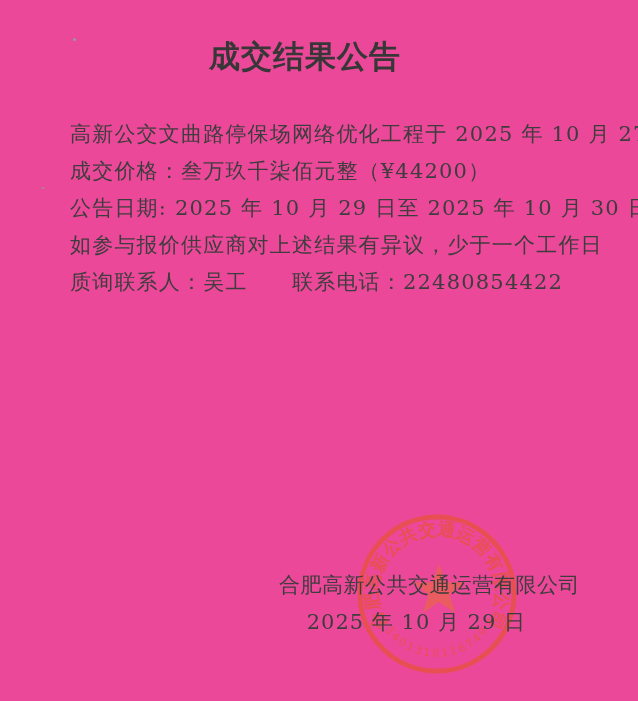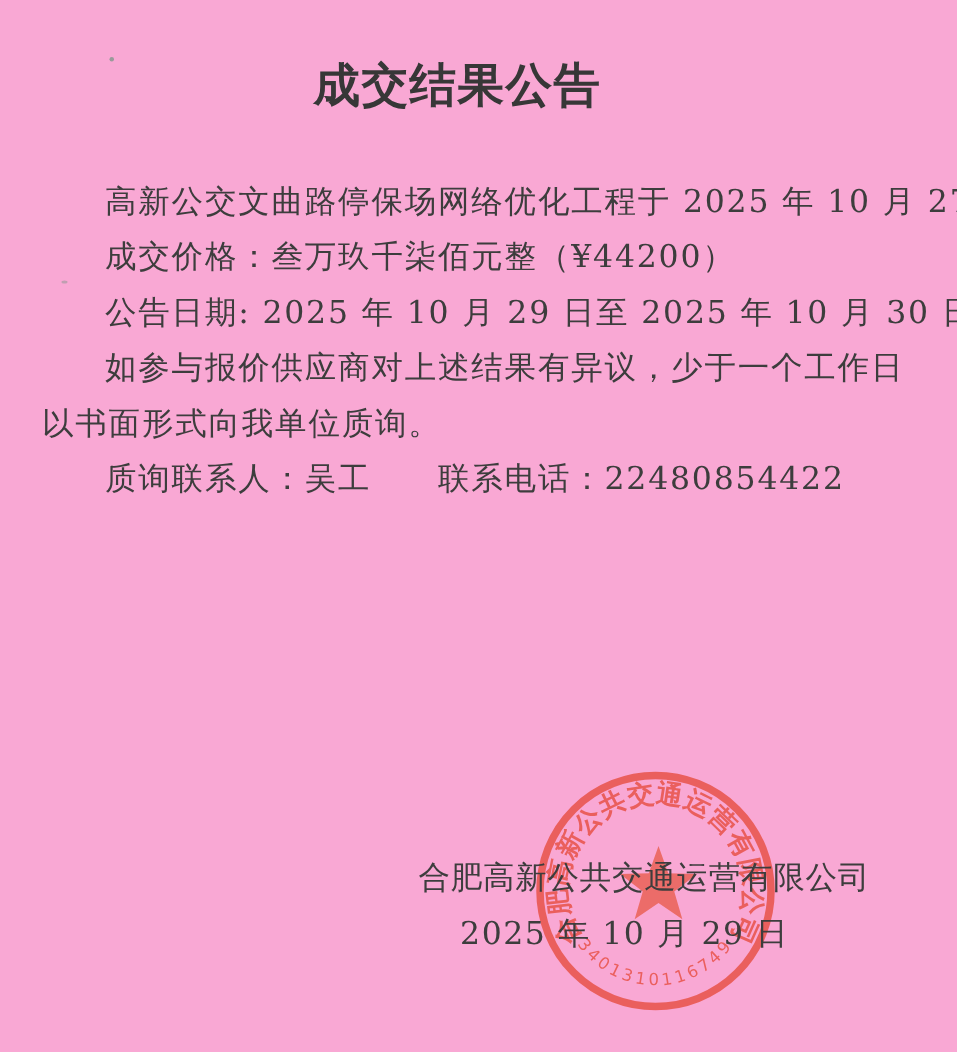--- a/index.html
+++ b/index.html
@@ -1,19 +1,19 @@
 <!DOCTYPE html>
 <html><head>
 <meta charset="utf-8">
 <style>
   html,body{margin:0;padding:0;}
   .page{
     position:relative;
     width:638px;height:701px;
-    background:#f9a8d4;
+    background:#ec4899;
     font-family:"DejaVu Serif","Liberation Serif",serif;
     color:#3d3d3d;
     overflow:hidden;
   }
   .doc-title{
     position:absolute;top:36px;left:-14px;width:638px;
     text-align:center;
     font-size:31px;font-weight:bold;color:#373737;
     letter-spacing:1px;
     white-space:pre;
@@ -63,21 +63,20 @@
   <div class="speck s1"></div>
   <div class="speck s2"></div>
 
   <div class="doc-title">成交结果公告</div>
 
   <div class="doc-body">
     <div class="body-line indent">高新公交文曲路停保场网络优化工程于 2025 年 10 月 27</div>
     <div class="body-line indent">成交价格：叁万玖千柒佰元整（¥44200）</div>
     <div class="body-line indent">公告日期: 2025 年 10 月 29 日至 2025 年 10 月 30 日 ( 不</div>
     <div class="body-line indent">如参与报价供应商对上述结果有异议，少于一个工作日</div>
-    <div class="body-line">以书面形式向我单位质询。</div>
     <div class="body-line indent">质询联系人：吴工　　联系电话：22480854422</div>
   </div>
 
   <svg class="seal" viewBox="0 0 174 174" xmlns="http://www.w3.org/2000/svg">
     <defs>
       <path id="arcTop" d="M 35.9 116.5 A 59 59 0 1 1 138.1 116.5" fill="none"></path>
       <path id="arcBottom" d="M 35.4 123.1 A 63 63 0 0 0 138.6 123.1" fill="none"></path>
     </defs>
     <circle cx="87" cy="87" r="77" fill="none" stroke="#e85146" stroke-width="5"></circle>
     <polygon points="89,57 95.5,75.1 114.7,75.7 99.5,87.4 104.9,105.8 89,95 73.1,105.8 78.5,87.4 63.3,75.7 82.5,75.1" fill="#ea6154"></polygon>

